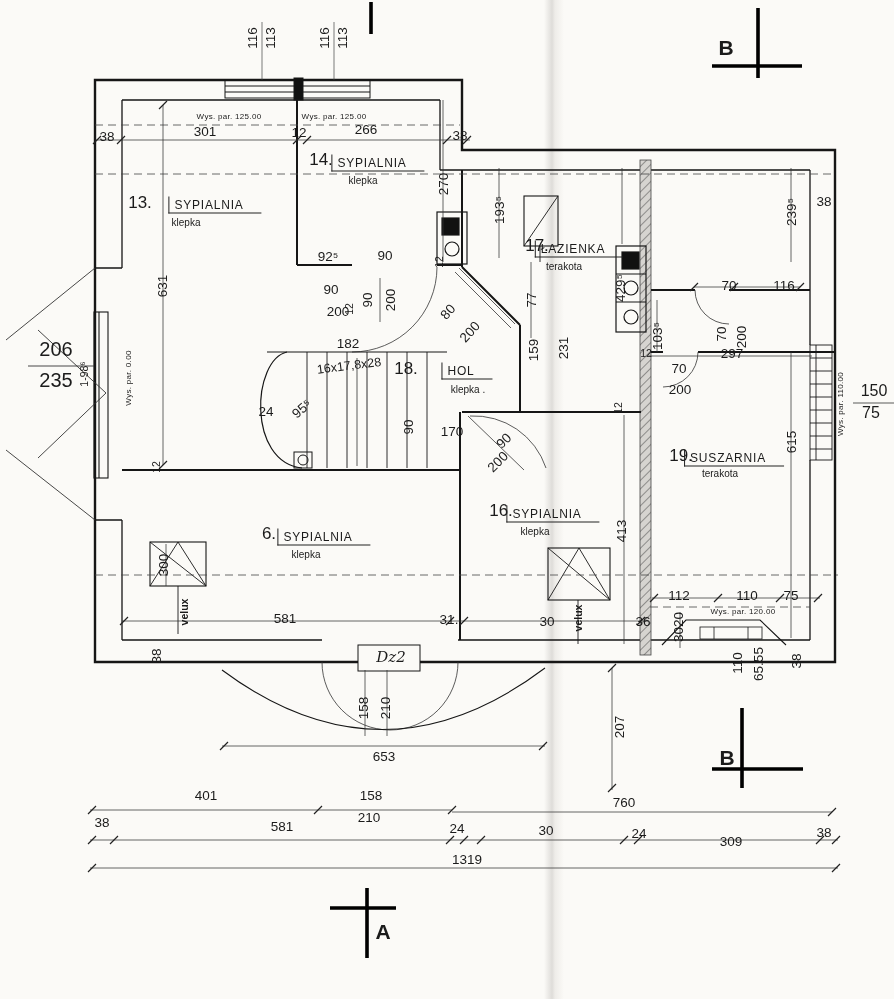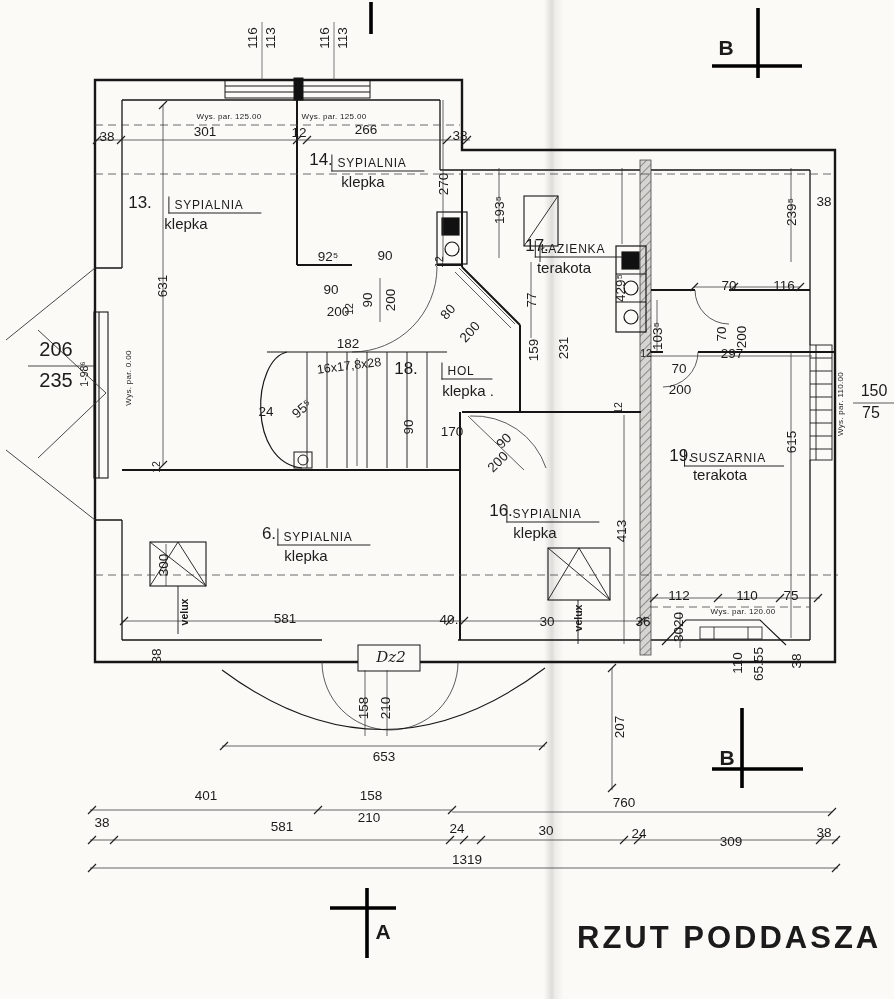--- a/index.html
+++ b/index.html
@@ -14,21 +14,21 @@
   .r48n{transform:translate(-50%,-50%) rotate(-48deg);}
   .r40n{transform:translate(-50%,-50%) rotate(-40deg);}
   .r7n{transform:translate(-50%,-50%) rotate(-7deg);}
   .sm{font-size:10.5px;}
   .xs{font-size:8px;letter-spacing:.3px;}
   .bold{font-weight:bold;}
   .it{font-style:italic;font-family:"DejaVu Serif",serif;font-size:15px;}
   .roomnum{font-size:17px;}
   .roomname{font-size:12px;letter-spacing:.8px;border-bottom:1.2px solid #222;
             border-left:1.2px solid #222;padding:2px 18px 2px 5px;}
-  .roomfloor{font-size:15px;}
+  .roomfloor{font-size:10px;}
   .marker{font-size:21px;font-weight:bold;}
   #title{position:absolute;left:577px;top:922px;font-size:31px;font-weight:bold;
          letter-spacing:3px;transform:none;}
 </style>
 </head>
 <body>
 
 <div id="page">
   <div id="seam"></div>
 
@@ -202,21 +202,21 @@
   <span class="lb r45n" style="left:504px;top:441px">90</span>
   <span class="lb r45n" style="left:498px;top:462px">200</span>
   <span class="lb r90 sm" style="left:156px;top:467px">12</span>
   <span class="lb r90 sm" style="left:618px;top:408px">12</span>
   <span class="lb r90" style="left:792px;top:442px">615</span>
   <span class="lb" style="left:874px;top:391px;font-size:16px">150</span>
   <span class="lb" style="left:871px;top:413px;font-size:16px">75</span>
   <span class="lb r90" style="left:622px;top:531px">413</span>
   <span class="lb r90" style="left:164px;top:565px">300</span>
   <span class="lb" style="left:285px;top:619px">581</span>
-  <span class="lb" style="left:449px;top:620px">40.</span>
+  <span class="lb" style="left:449px;top:620px">31.</span>
   <span class="lb" style="left:547px;top:622px">30</span>
   <span class="lb" style="left:643px;top:622px">36</span>
   <span class="lb" style="left:679px;top:596px">112</span>
   <span class="lb" style="left:747px;top:596px">110</span>
   <span class="lb" style="left:791px;top:596px">75</span>
   <span class="lb r90" style="left:679px;top:627px">3020</span>
   <span class="lb r90" style="left:738px;top:663px">110</span>
   <span class="lb r90" style="left:759px;top:664px">65.55</span>
   <span class="lb r90" style="left:797px;top:661px">38</span>
   <span class="lb r90" style="left:157px;top:656px">38</span>
@@ -267,14 +267,13 @@
   <span class="lb roomname" style="left:467px;top:371px">HOL</span>
   <span class="lb roomfloor" style="left:468px;top:390px">klepka .</span>
   <span class="lb roomnum" style="left:681px;top:455px">19.</span>
   <span class="lb roomname" style="left:734px;top:458px">SUSZARNIA</span>
   <span class="lb roomfloor" style="left:720px;top:474px">terakota</span>
 
   <span class="lb marker" style="left:383px;top:931px">A</span>
   <span class="lb marker" style="left:726px;top:47px">B</span>
   <span class="lb marker" style="left:727px;top:757px">B</span>
 
-  <span class="lb" id="title">RZUT PODDASZA</span>
 </div>
 
 </body></html>

